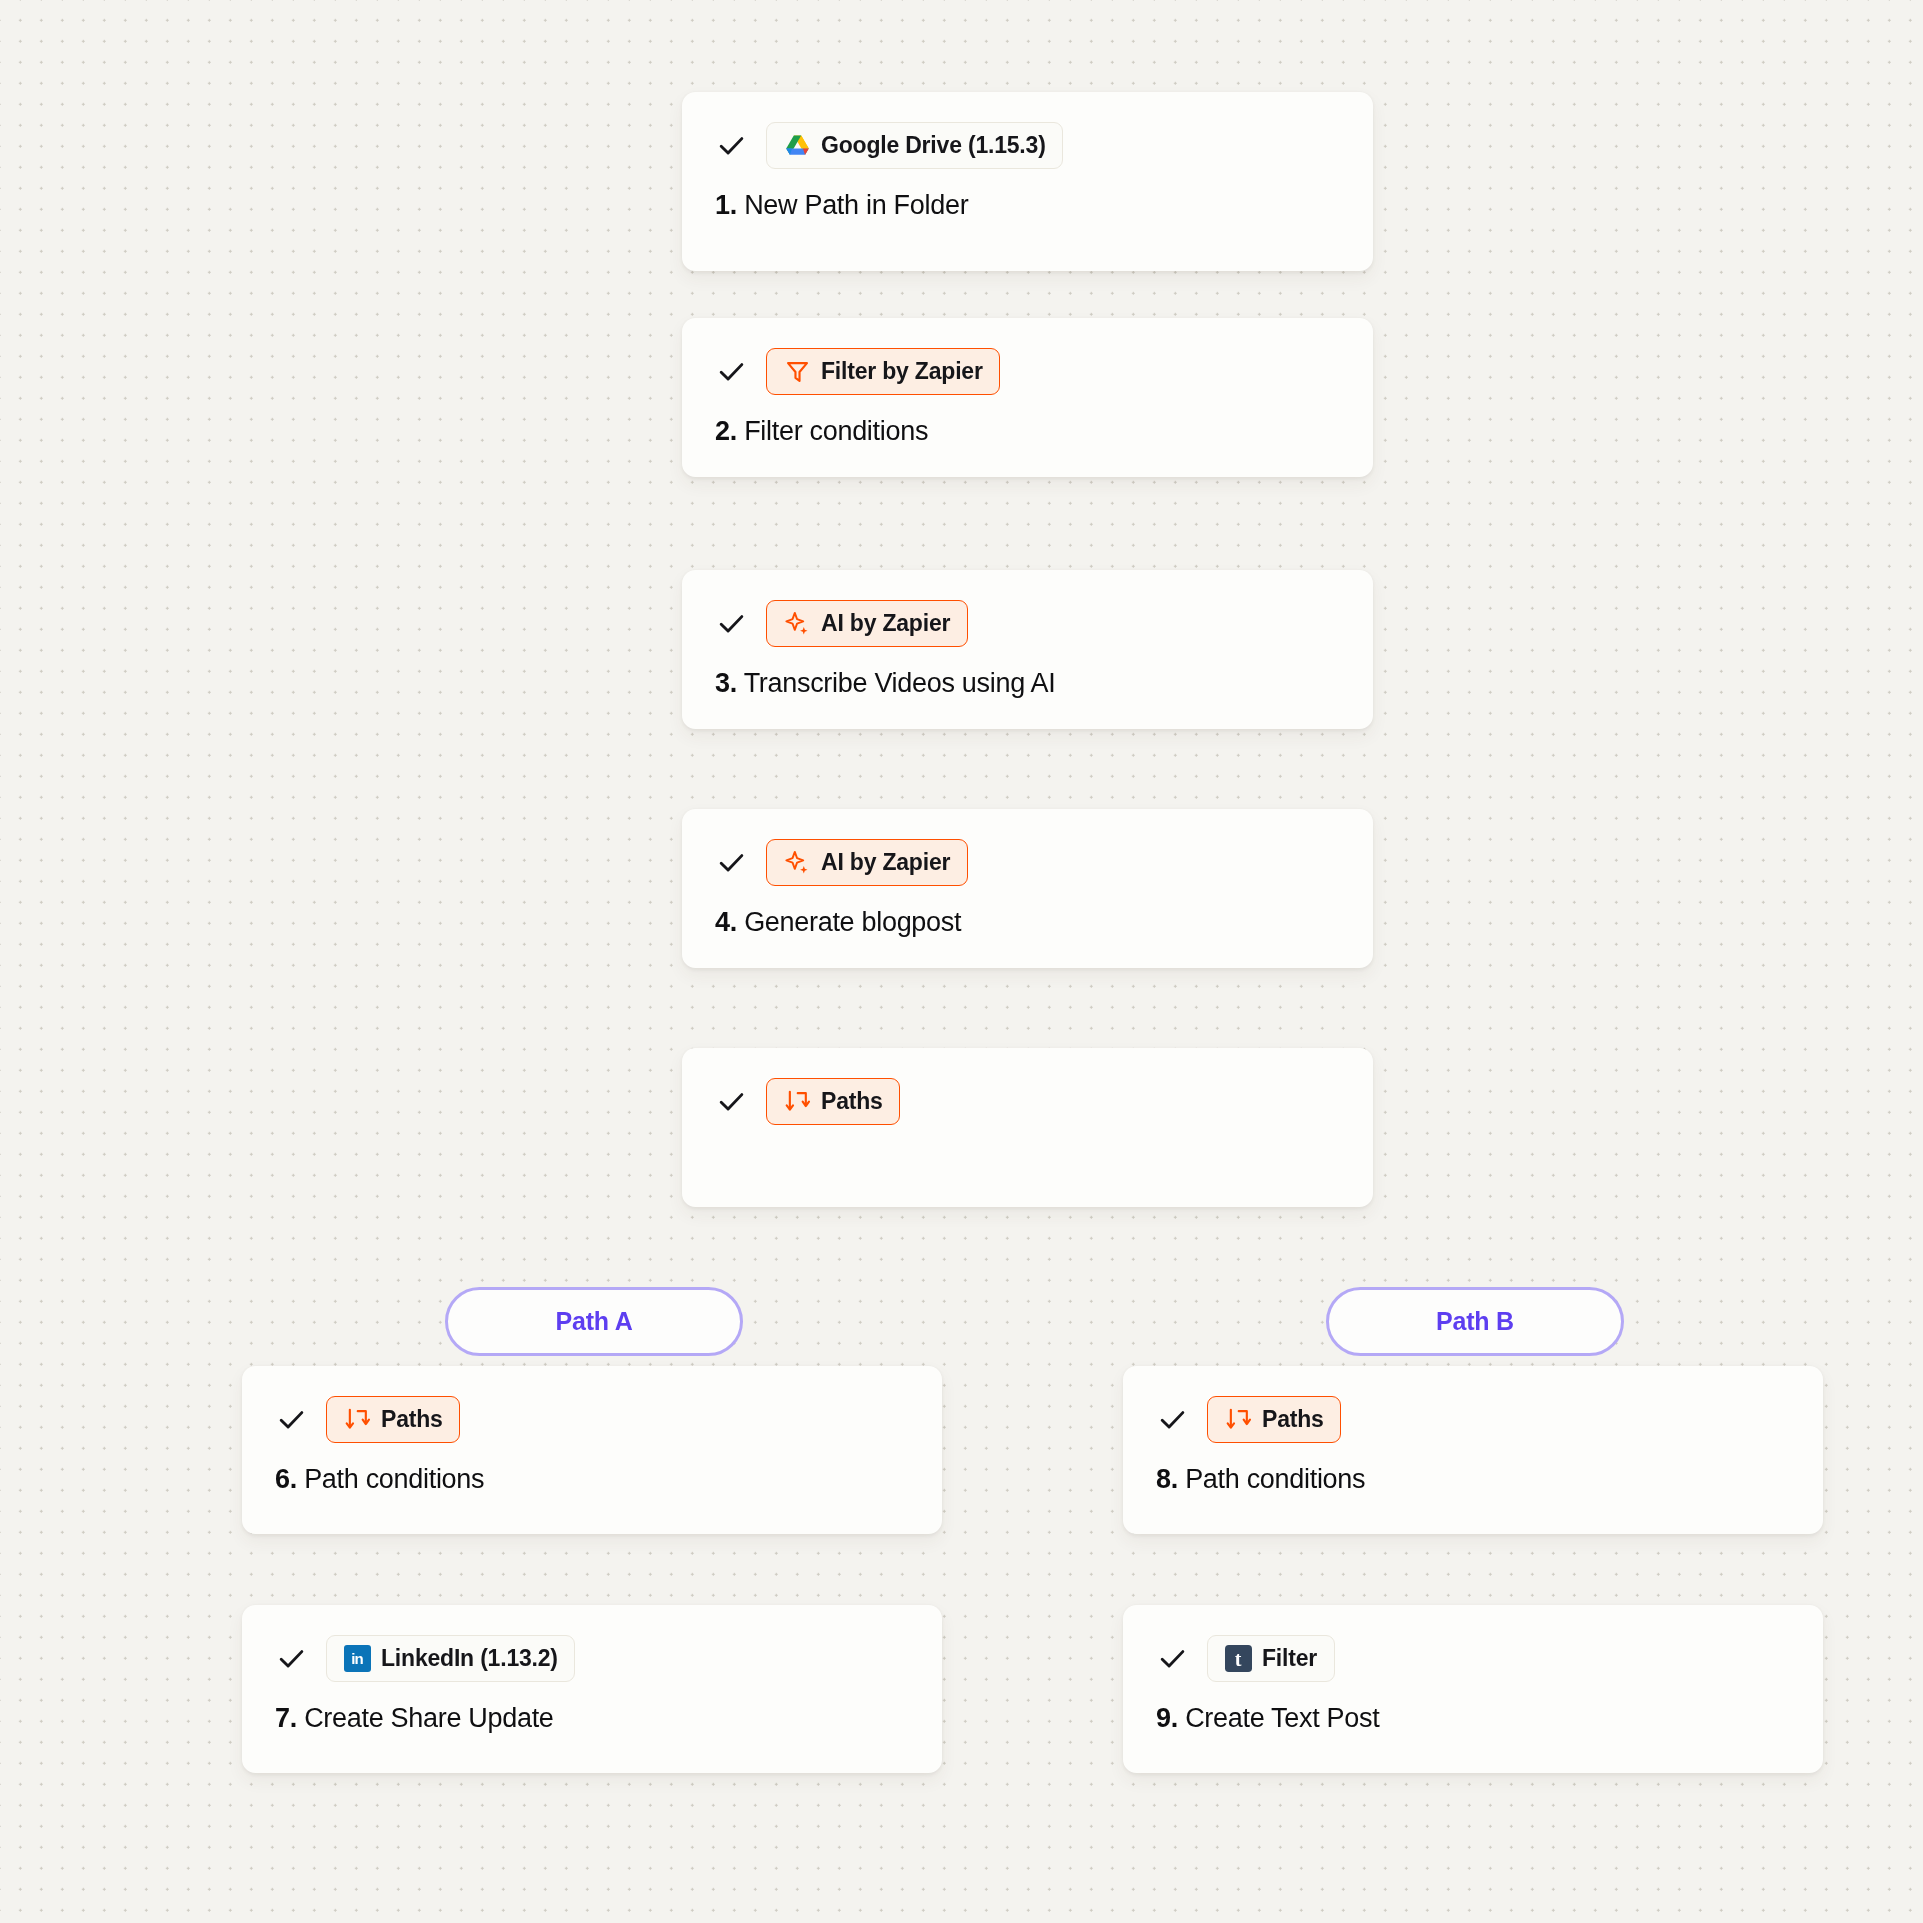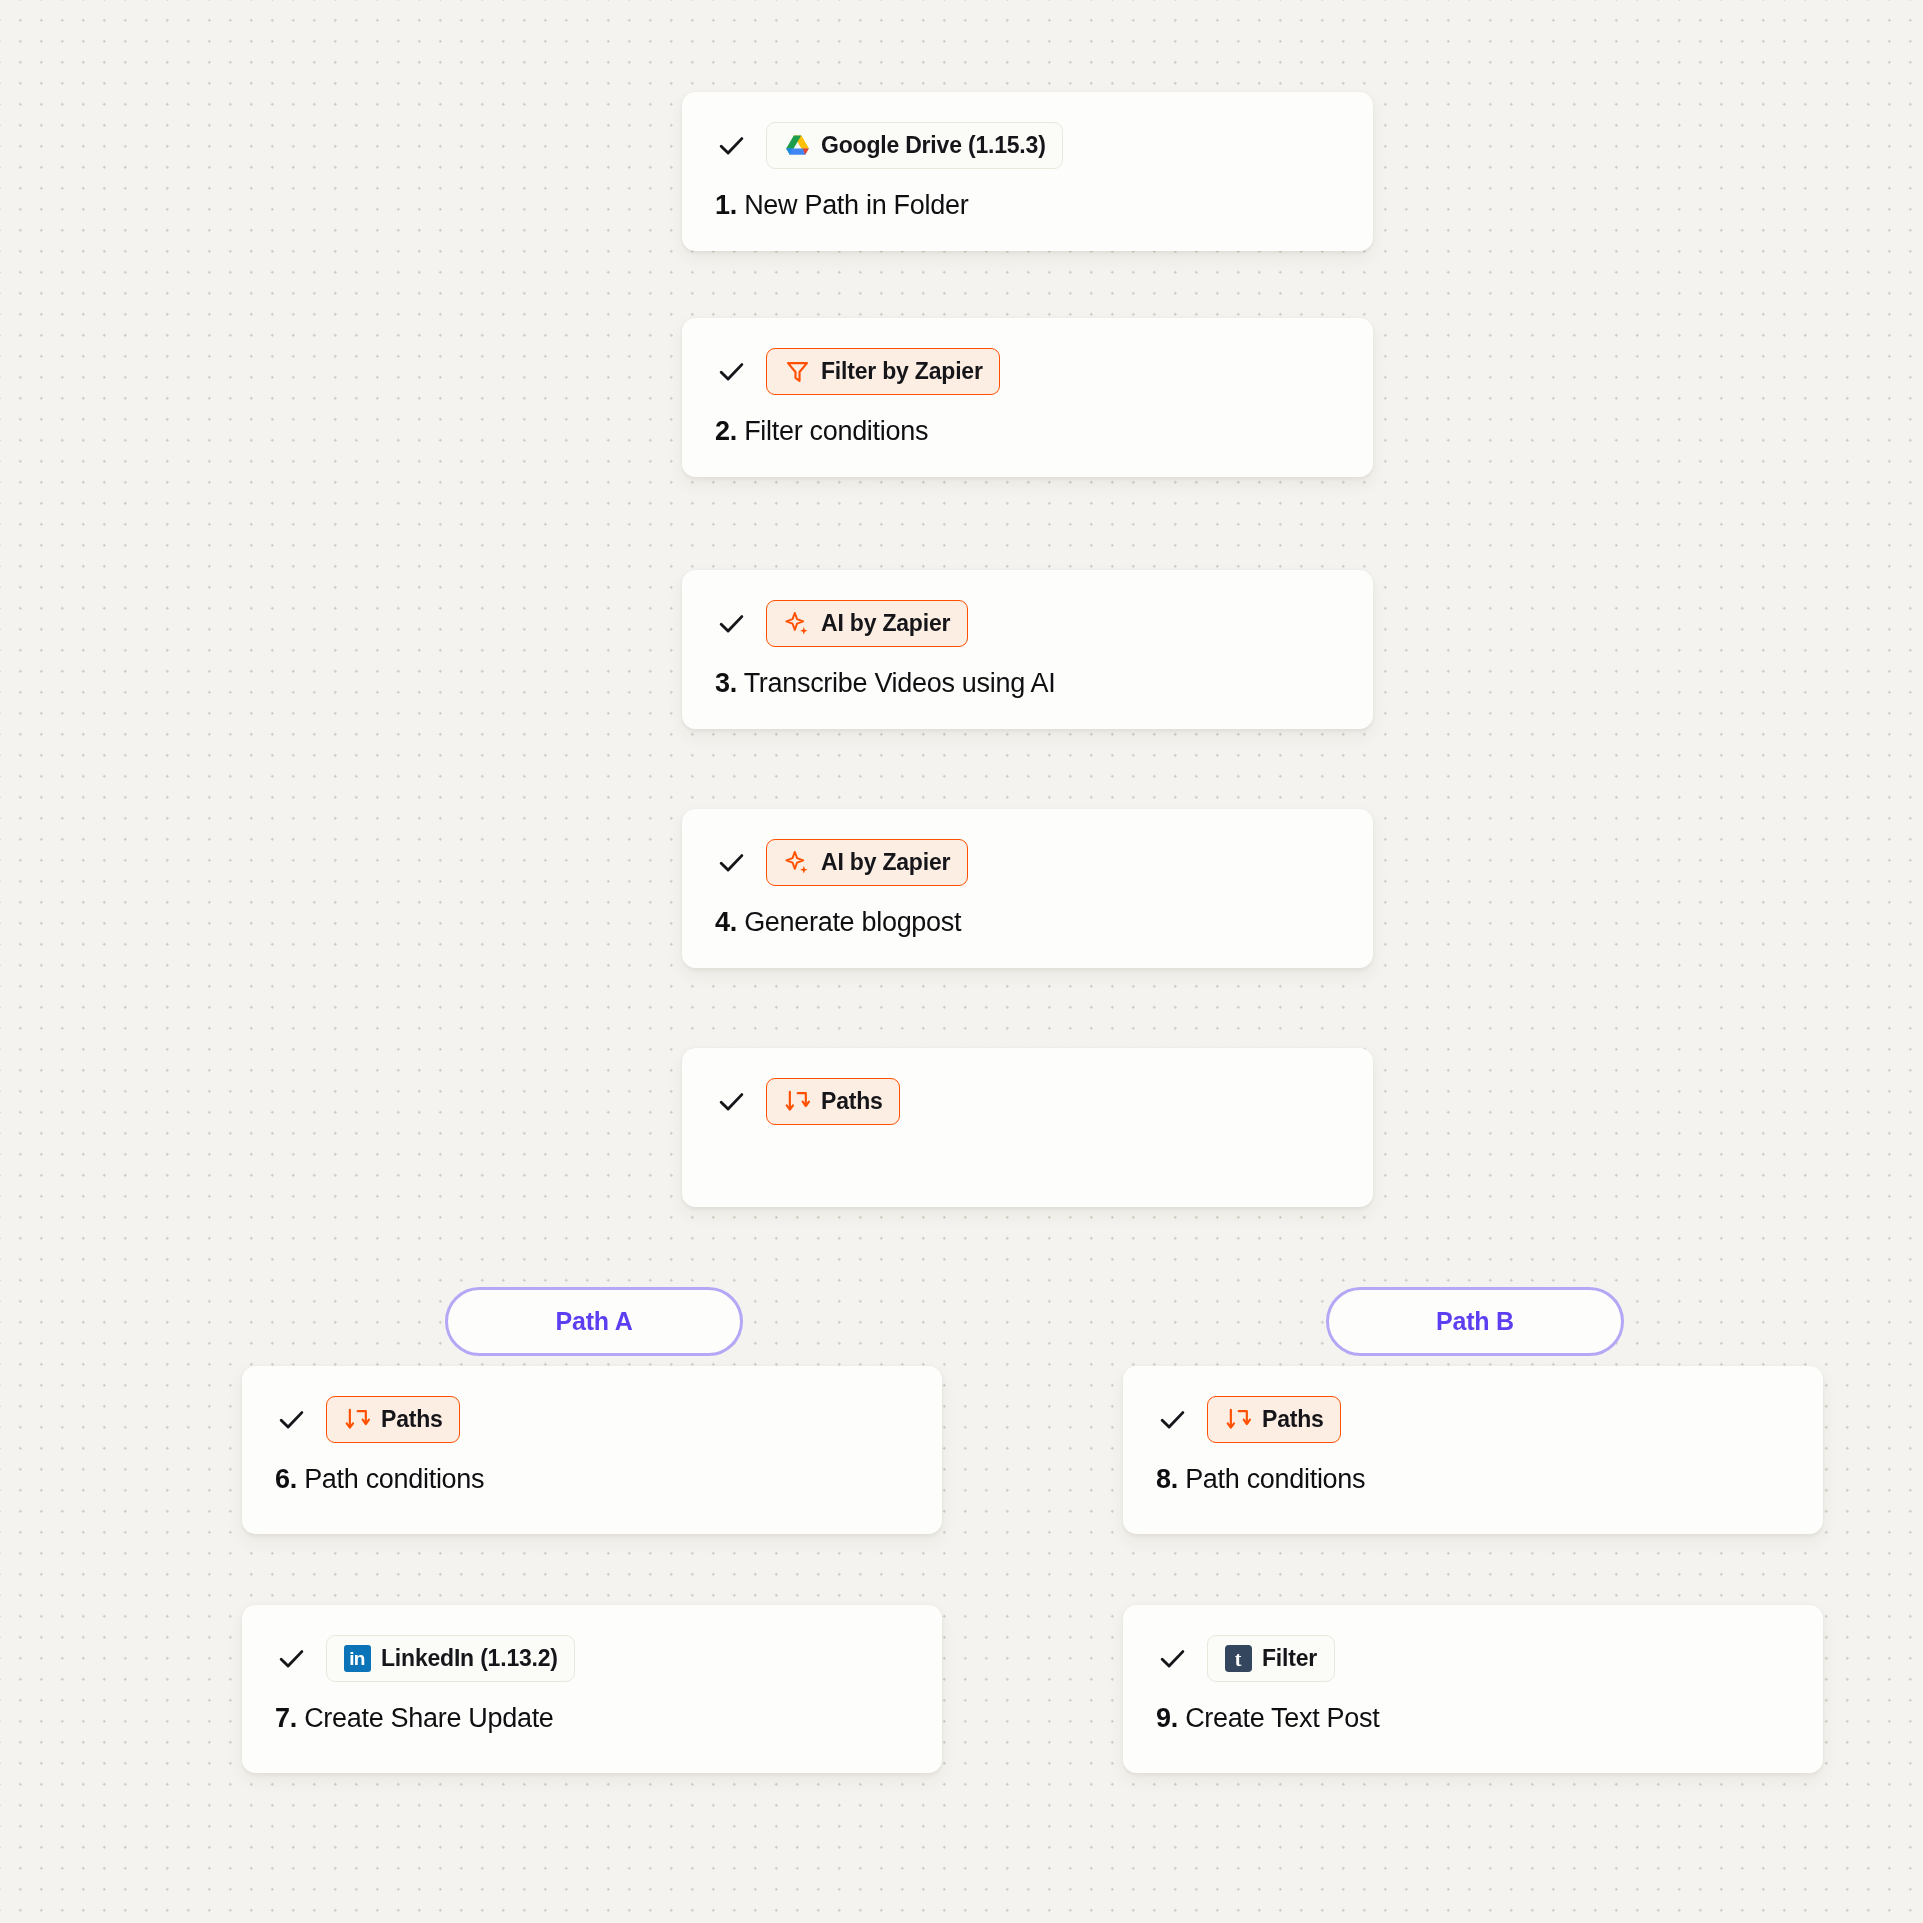--- a/index.html
+++ b/index.html
@@ -127,21 +127,21 @@
     width: 27px; height: 27px;
     background: #0b74b8;
     border-radius: 3px;
     display: flex;
     align-items: center;
     justify-content: center;
     flex: 0 0 27px;
   }
   .li-sq span {
     color: #fff;
-    font-size: 19px;
+    font-size: 15px;
     font-weight: 700;
     line-height: 1;
     letter-spacing: -0.8px;
     font-family: "Liberation Sans", sans-serif;
   }
   
   .tb-sq {
     width: 27px; height: 27px;
     background: #34465d;
     border-radius: 3.8px;
@@ -200,21 +200,21 @@
 
       <path d="M 1962 1624 L 1962 1712"></path>
     </g>
 
     <g stroke="url(#wireGradShort)" stroke-width="9" fill="none" stroke-linecap="butt">
       <line x1="790" y1="2042" x2="790" y2="2140"></line>
       <line x1="1962" y1="2042" x2="1962" y2="2140"></line>
     </g>
   </svg>
 
-  <div class="card" style="left:682px; top:92px; width:691px; height:159px;">
+  <div class="card" style="left:682px; top:92px; width:691px; height:179px;">
     <div class="card-head">
       <svg class="check" viewBox="0 0 24 24" fill="none">
         <path d="M4.5 12.5 L9.5 17.5 L19.5 7" stroke="#16161a" stroke-width="2.1" stroke-linecap="round" stroke-linejoin="round"></path>
       </svg>
       <div class="app-chip plain">
         <svg class="chip-icon" viewBox="0 0 48 48">
           <path d="M17.4 6 L30.6 6 L44 29.2 L37.4 40.6 Z" fill="#ffc107"></path>
           <path d="M17.4 6 L4 29.2 L10.6 40.6 L30.6 6 Z" fill="#1e9e4a"></path>
           <path d="M4 29.2 L44 29.2 L37.4 40.6 L10.6 40.6 Z" fill="#4285f4"></path>
           <path d="M30.6 6 L44 29.2 L33.8 29.2 L27.2 17.6 Z" fill="#ffc107"></path>

